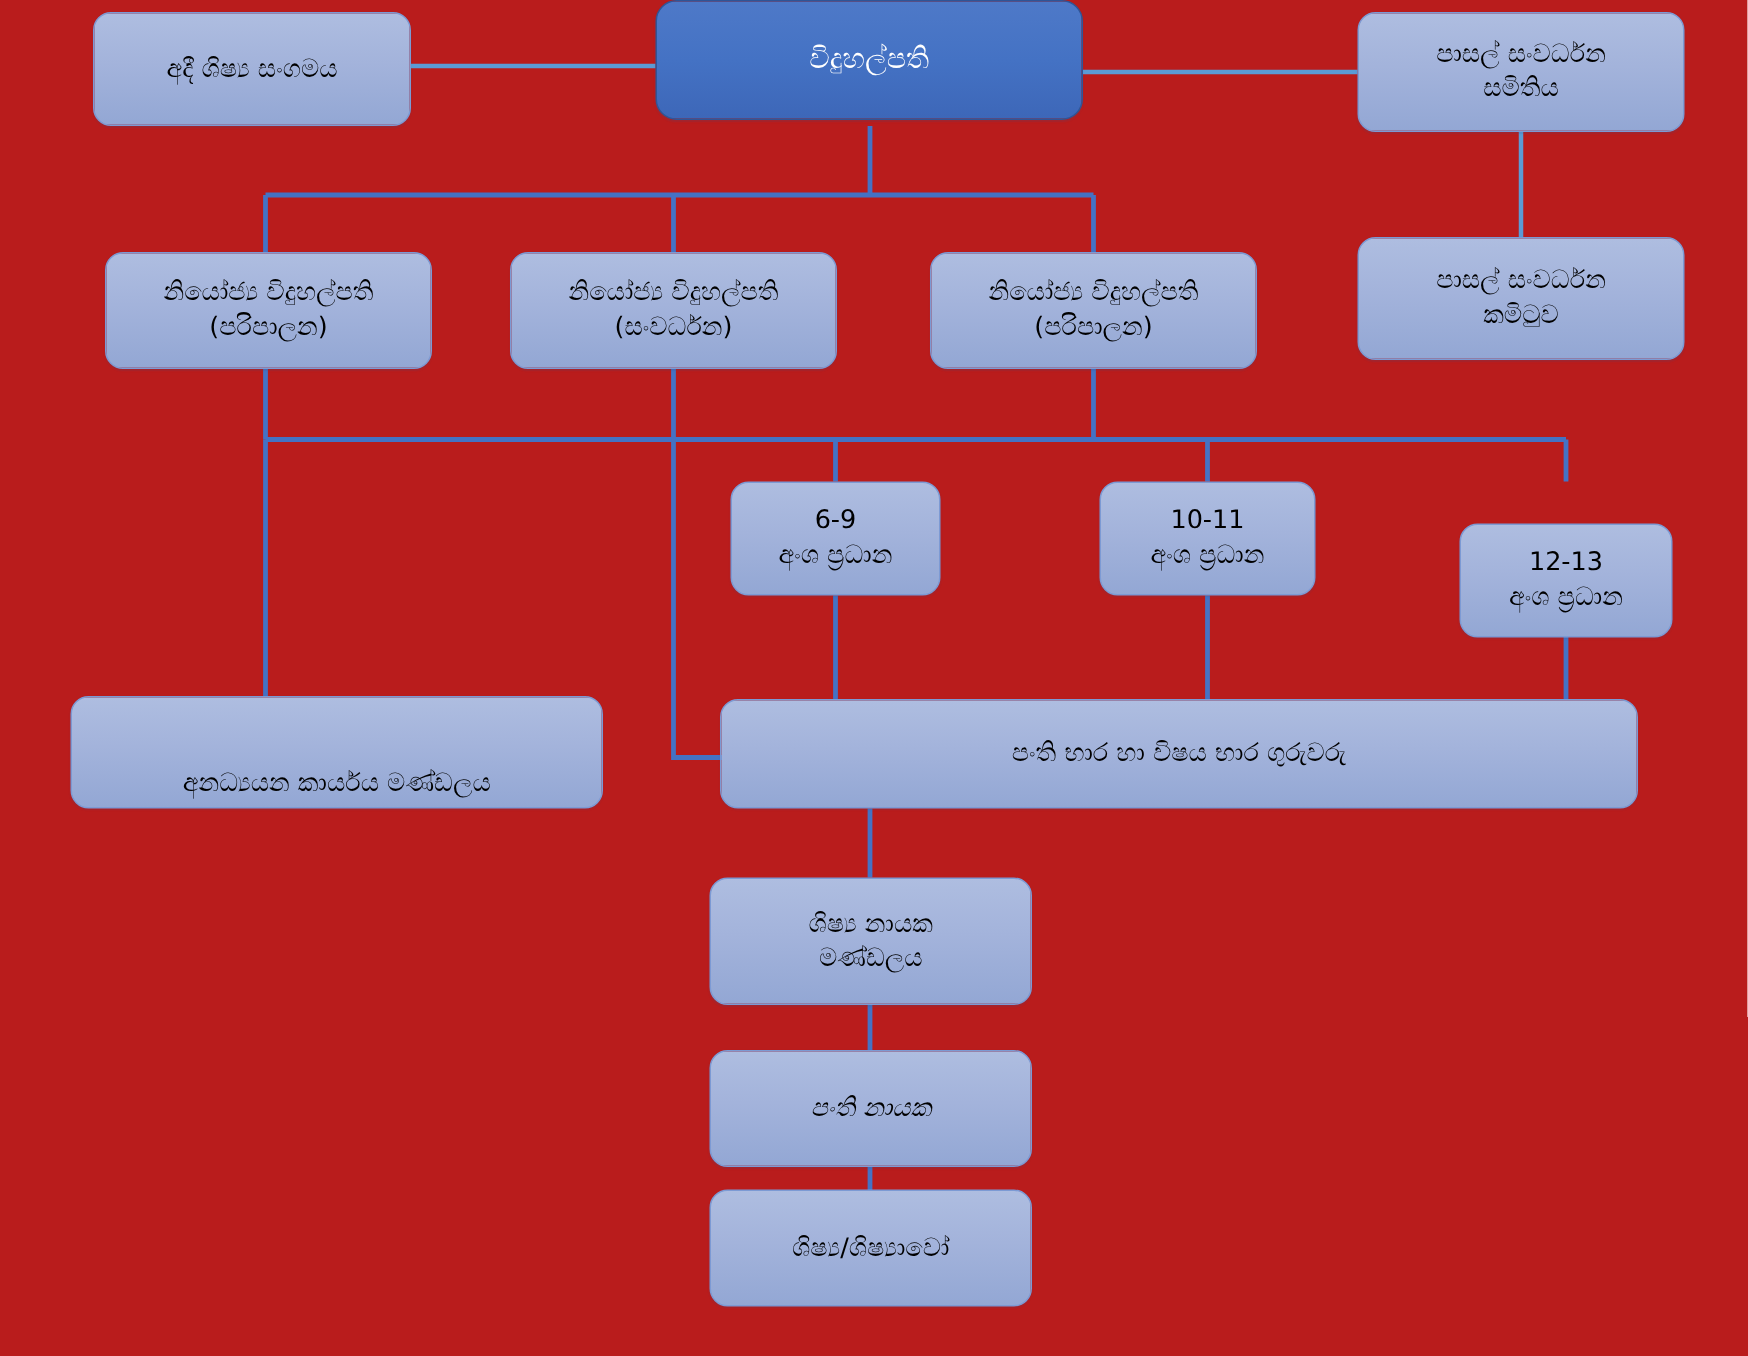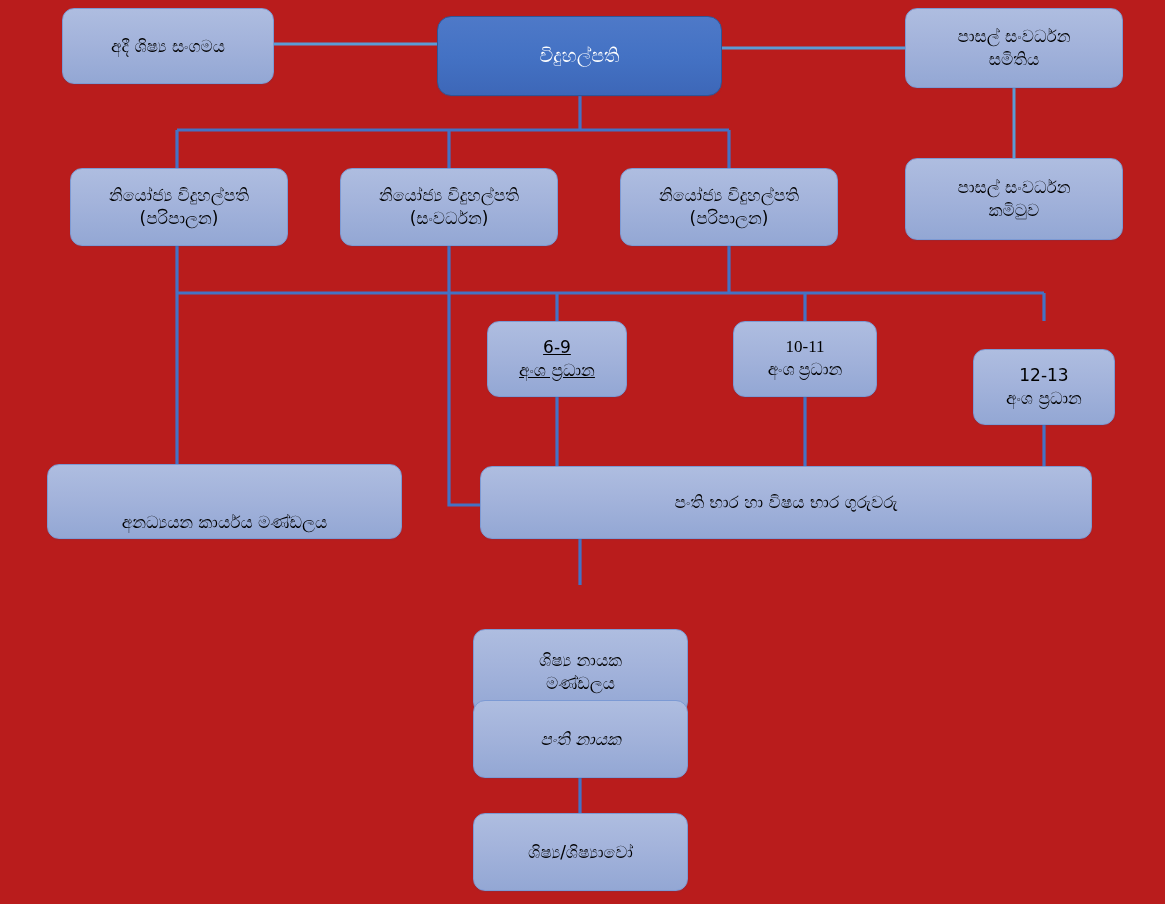--- a/index.html
+++ b/index.html
@@ -70,21 +70,21 @@
       <path d="M 805 397 L 805 466" fill="none" stroke="#4472C4" stroke-width="3.2" stroke-linecap="butt" stroke-linejoin="miter"></path>
       <path d="M 1044 397 L 1044 466" fill="none" stroke="#4472C4" stroke-width="3.2" stroke-linecap="butt" stroke-linejoin="miter"></path>
       <path d="M 580 539 L 580 585" fill="none" stroke="#4472C4" stroke-width="3.2" stroke-linecap="butt" stroke-linejoin="miter"></path>
       <path d="M 580 670 L 580 700" fill="none" stroke="#4472C4" stroke-width="3.2" stroke-linecap="butt" stroke-linejoin="miter"></path>
       <path d="M 580 778 L 580 813" fill="none" stroke="#4472C4" stroke-width="3.2" stroke-linecap="butt" stroke-linejoin="miter"></path>
     </svg>
   <div id="node-layer">
       <div class="node" style="left: 62px; top: 8px; width: 212px; height: 76px;">
         <span class="node-label">අදී ශිෂ්‍ය සංගමය</span>
       </div>
-      <div class="node primary" style="left: 437px; top: 16px; width: 285px; height: 80px;">
+      <div class="node primary" style="left: 437px; top: 0; width: 285px; height: 80px;">
         <span class="node-label">විදුහල්පති</span>
       </div>
       <div class="node" style="left: 905px; top: 8px; width: 218px; height: 80px;">
         <span class="node-label">පාසල් සංවර්ධන
 සමිතිය</span>
       </div>
       <div class="node" style="left: 905px; top: 158px; width: 218px; height: 82px;">
         <span class="node-label">පාසල් සංවර්ධන
 කමිටුව</span>
       </div>
@@ -93,42 +93,42 @@
 (පරිපාලන)</span>
       </div>
       <div class="node" style="left: 340px; top: 168px; width: 218px; height: 78px;">
         <span class="node-label">නියෝජ්‍ය විදුහල්පති
 (සංවර්ධන)</span>
       </div>
       <div class="node" style="left: 620px; top: 168px; width: 218px; height: 78px;">
         <span class="node-label">නියෝජ්‍ය විදුහල්පති
 (පරිපාලන)</span>
       </div>
-      <div class="node" style="left: 487px; top: 321px; width: 140px; height: 76px; text-decoration: underline;">
+      <div class="node" style="left: 487px; top: 321px; width: 140px; height: 76px;">
         <span class="node-label">6-9
 අංශ ප්‍රධාන</span>
       </div>
-      <div class="node" style="left: 733px; top: 321px; width: 144px; height: 76px; font-family: Liberation Serif, serif;">
+      <div class="node" style="left: 733px; top: 321px; width: 144px; height: 76px;">
         <span class="node-label">10-11
 අංශ ප්‍රධාන</span>
       </div>
       <div class="node" style="left: 973px; top: 321px; width: 142px; height: 76px; margin-top: 28px;">
         <span class="node-label">12-13
 අංශ ප්‍රධාන</span>
       </div>
       <div class="node" style="left: 47px; top: 464px; width: 355px; height: 75px; align-items: flex-end;">
         <span class="node-label">අනධ්‍යයන කාර්යය මණ්ඩලය</span>
       </div>
       <div class="node" style="left: 480px; top: 466px; width: 612px; height: 73px;">
         <span class="node-label">පංති භාර හා විෂය භාර ගුරුවරු</span>
       </div>
-      <div class="node" style="left: 473px; top: 585px; width: 215px; height: 85px; margin-top: 44px;">
+      <div class="node" style="left: 473px; top: 585px; width: 215px; height: 85px;">
         <span class="node-label">ශිෂ්‍ය නායක
 මණ්ඩලය</span>
       </div>
       <div class="node" style="left: 473px; top: 700px; width: 215px; height: 78px; font-style: italic;">
         <span class="node-label">පංති නායක</span>
       </div>
-      <div class="node" style="left: 473px; top: 813px; width: 215px; height: 78px;">
+      <div class="node" style="left: 473px; top: 793px; width: 215px; height: 78px;">
         <span class="node-label">ශිෂ්‍ය/ශිෂ්‍යාවෝ</span>
       </div>
     </div>
 </div>
 
 </body></html>

